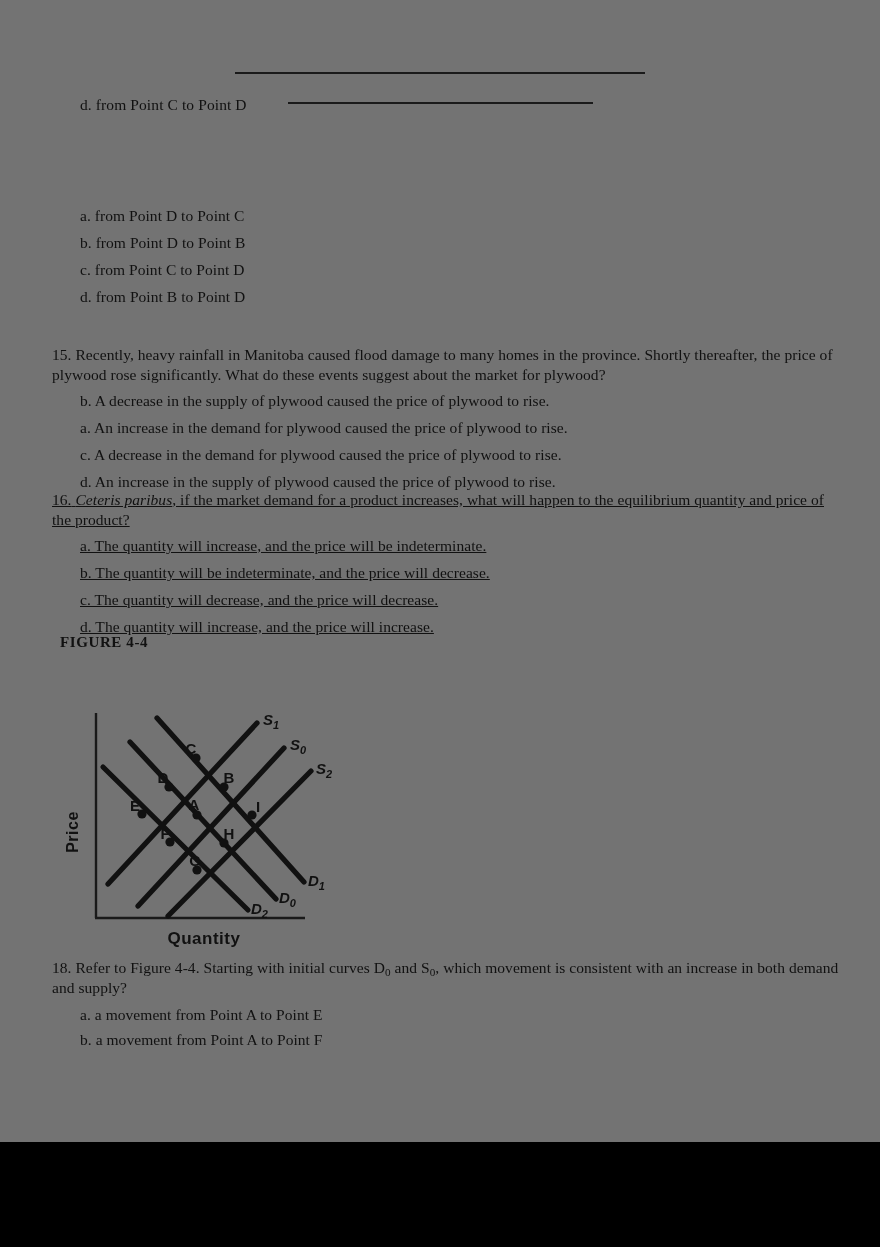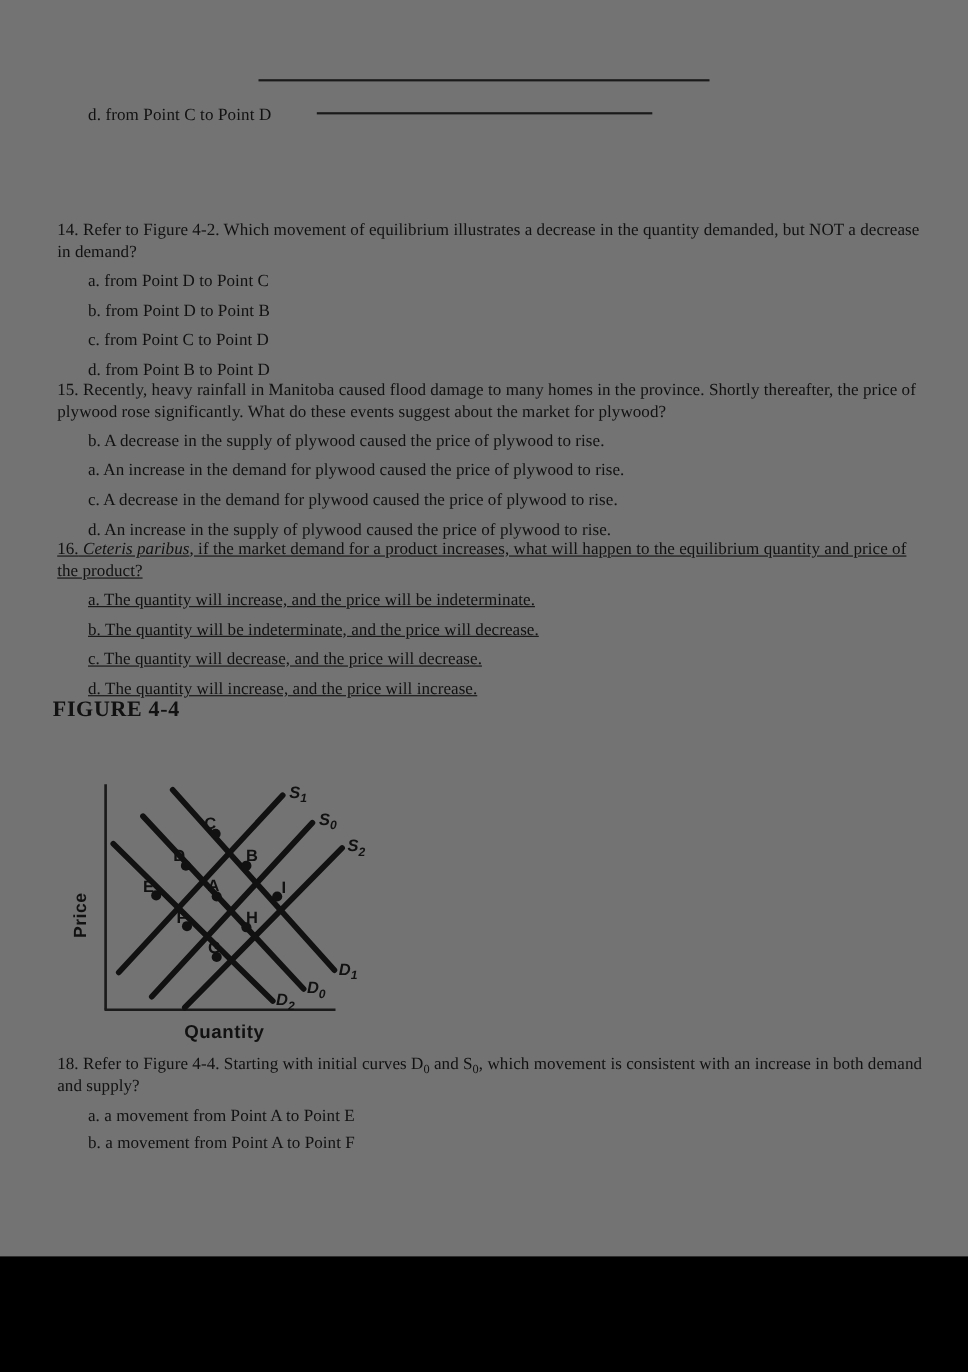--- a/index.html
+++ b/index.html
@@ -85,23 +85,23 @@
   }
   sub {
     font-size: 0.72em;
     vertical-align: -0.28em;
     line-height: 0;
   }
 
   
   .figure-heading {
     position: absolute;
-    left: 48px;
+    left: 60px;
     top: 634px;
-    font-size: 20px;
+    font-size: 15px;
     font-weight: bold;
     letter-spacing: 0.6px;
   }
 
   
   .figure-wrap {
     position: absolute;
     left: 52px;
     top: 692px;
     width: 300px;
@@ -125,24 +125,20 @@
 <body>
 
 <div class="page">
 
   <div class="rule rule-top"></div>
   <div class="rule rule-second"></div>
 
   <div class="carry-option">d. from Point C to Point D</div>
 
   <div class="question" style="top:200px;">
-    <div class="q-stem">
-      <span>14.</span>
-      <span>Refer to Figure 4-2. Which movement of equilibrium illustrates a decrease in the quantity demanded, but NOT a decrease in demand?</span>
-    </div>
     <div class="q-options">
       <div class="q-option">a. from Point D to Point C</div>
       <div class="q-option">b. from Point D to Point B</div>
       <div class="q-option">c. from Point C to Point D</div>
       <div class="q-option">d. from Point B to Point D</div>
     </div>
   </div>
 
   <div class="question" style="top:345px;">
     <div class="q-stem">

